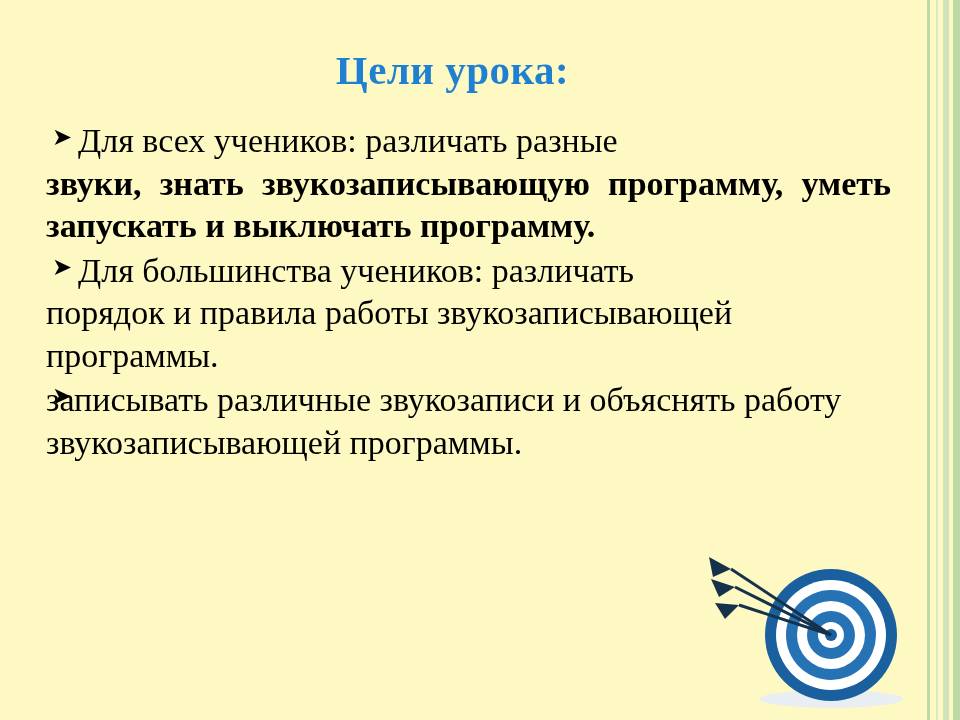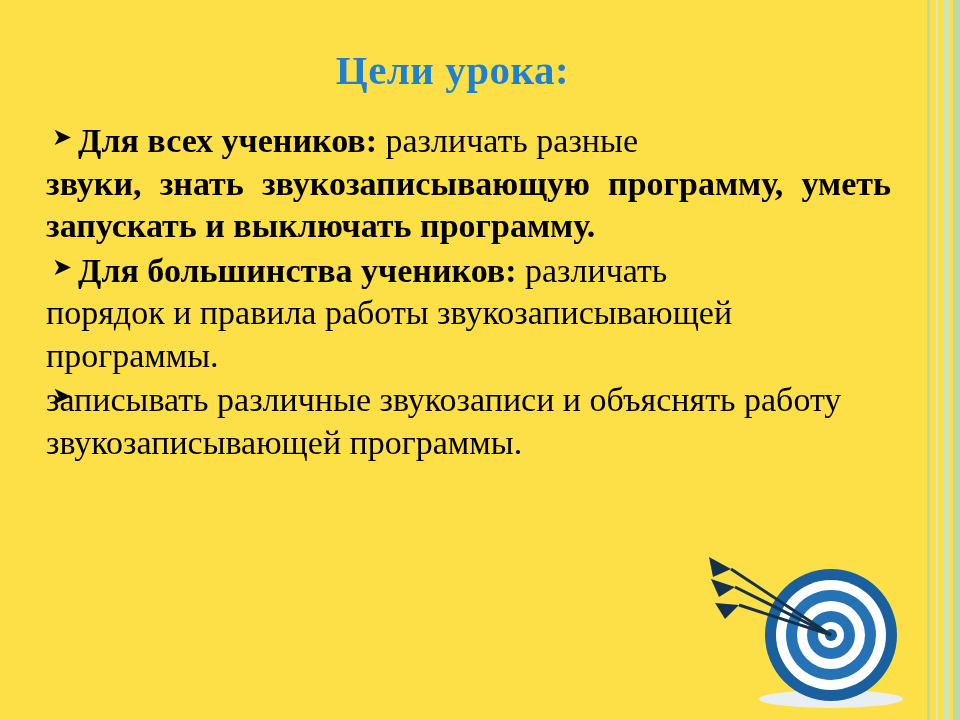--- a/index.html
+++ b/index.html
@@ -4,21 +4,21 @@
 <style>
   html, body {
     margin: 0;
     padding: 0;
     background: #ffffff;
   }
   .slide {
     position: relative;
     width: 960px;
     height: 720px;
-    background: #fde047;
+    background: #fef9c3;
     overflow: hidden;
     font-family: "Liberation Serif", serif;
   }
 
   
   .stripes {
     position: absolute;
     top: 0;
     right: 0;
     height: 720px;
@@ -70,21 +70,21 @@
     position: absolute;
     left: 6px;
     top: 6px;
     width: 18px;
     height: 22px;
     color: #000;
     font-size: 24px;
     line-height: 22px;
   }
   .lead b {
-    font-weight: bold;
+    font-weight: normal;
   }
   .cont {
     font-size: 34px;
     line-height: 1.25;
     color: #000000;
     padding-left: 0px;
   }
   .just {
     text-align: justify;
     text-align-last: left;

